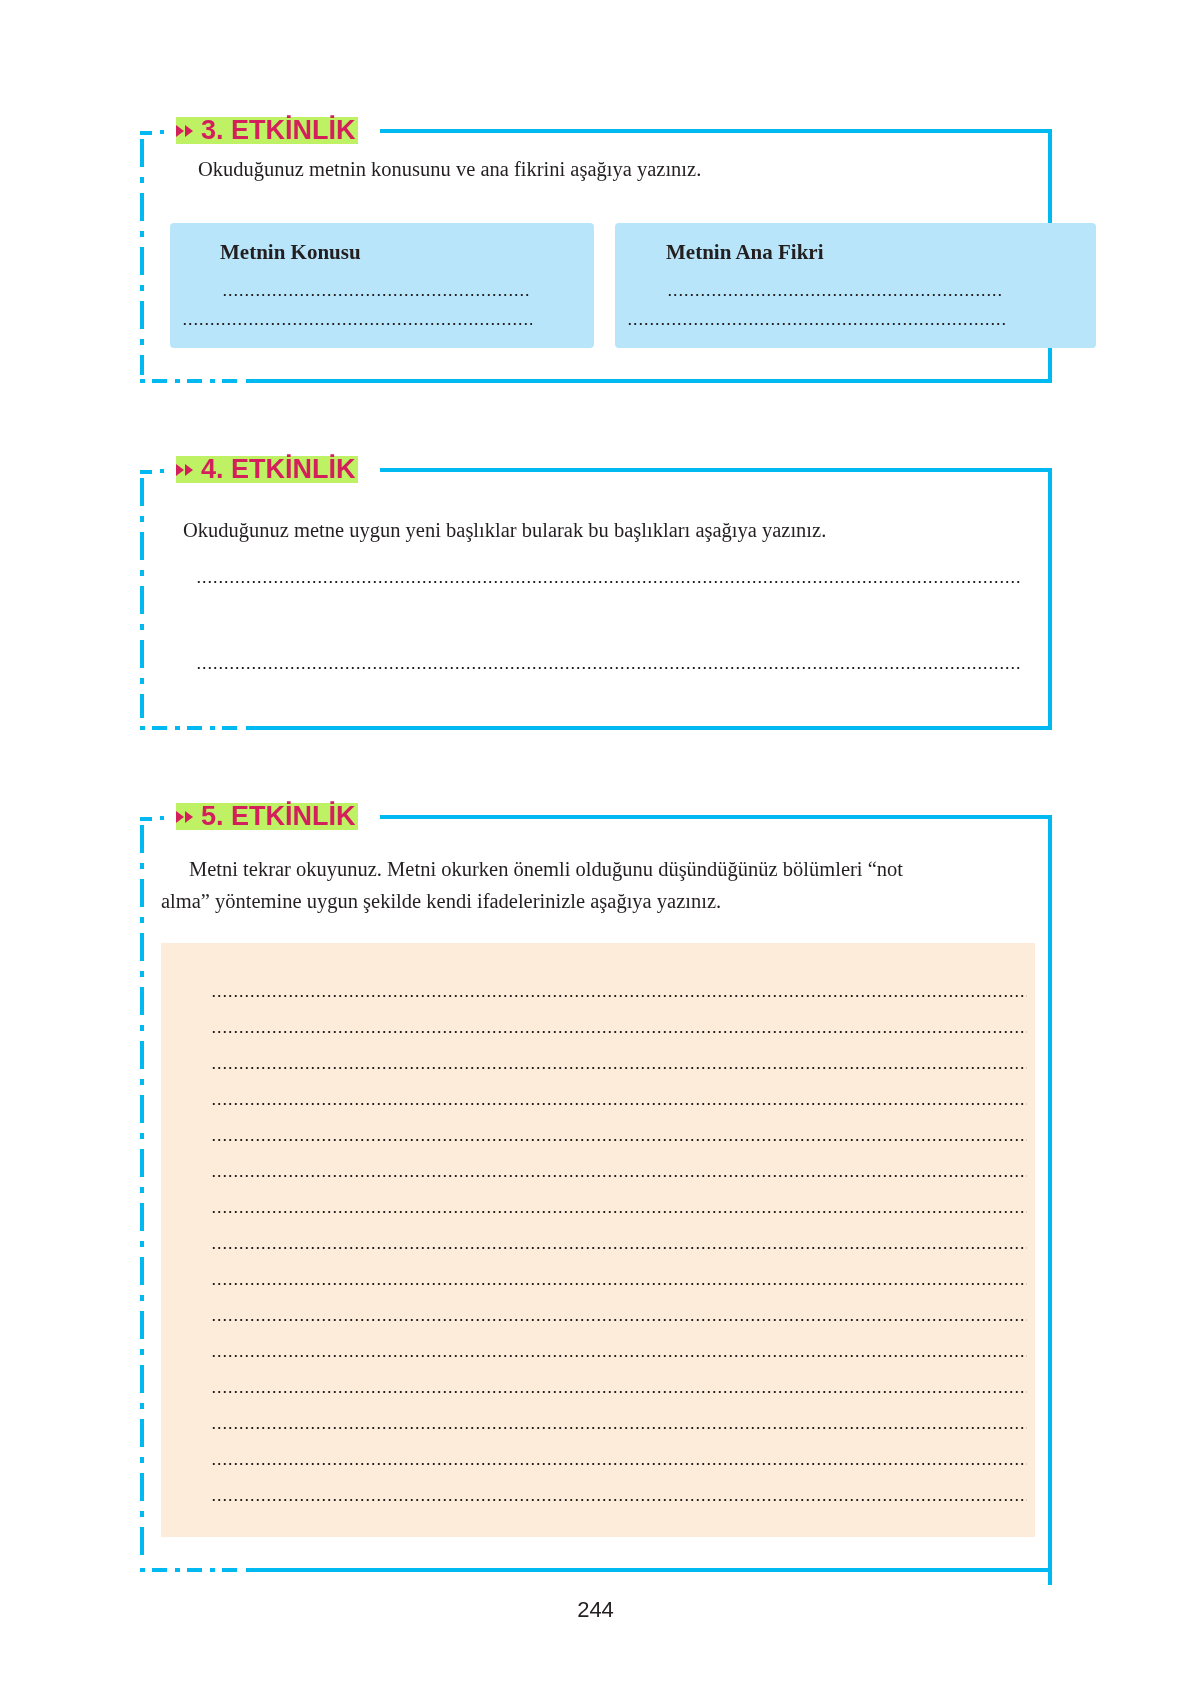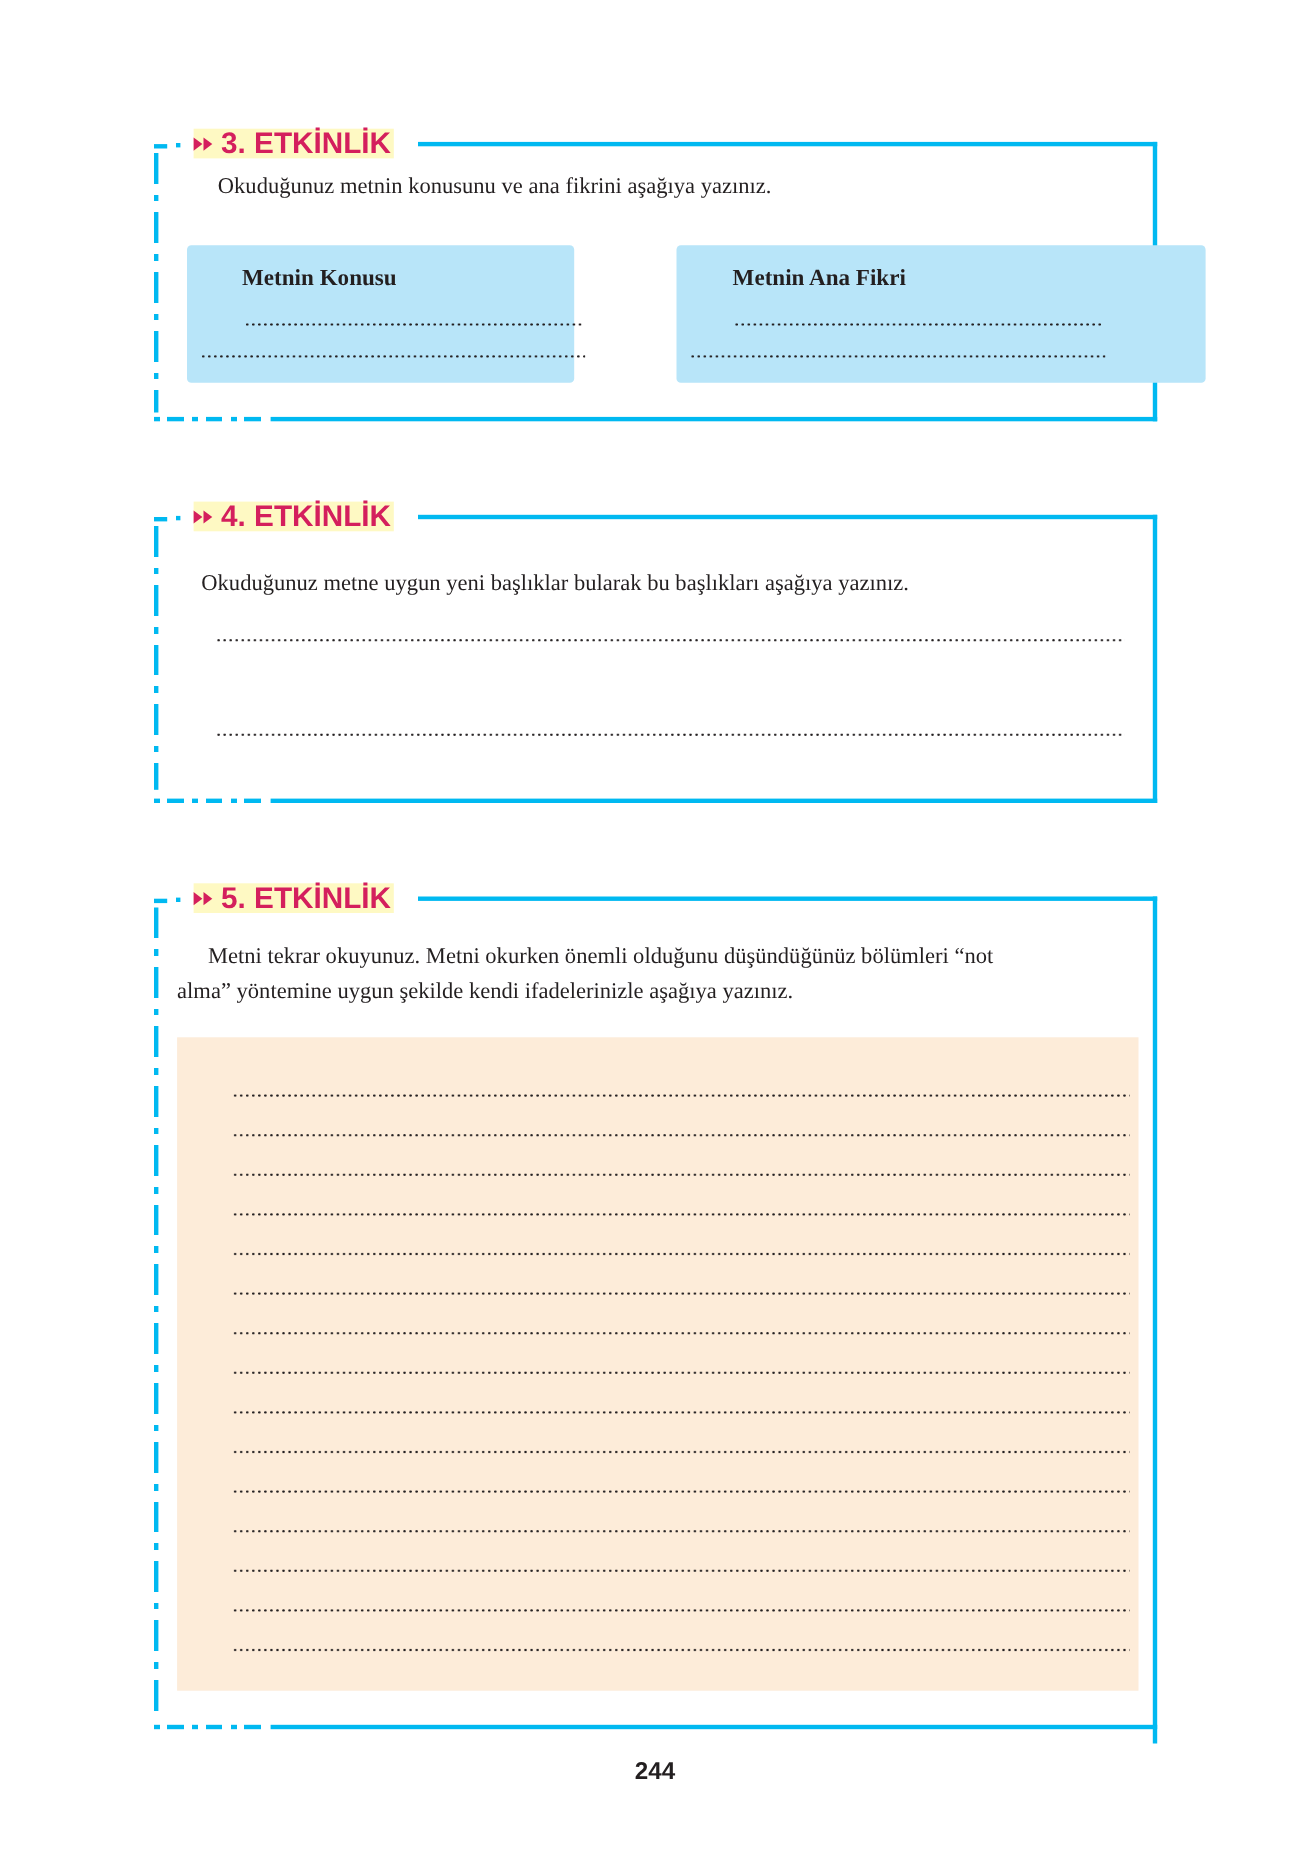--- a/index.html
+++ b/index.html
@@ -79,21 +79,21 @@
       left: 36px;
       font-family: "Liberation Sans", sans-serif;
       font-weight: bold;
       font-size: 27px;
       color: #d41f5d;
       line-height: 1;
       display: flex;
       align-items: center;
       gap: 8px;
       white-space: nowrap;
-      background: #fef9c3;
+      background: #bef264;
       padding-right: 2px;
     }
     .title .arrows {
       display: inline-flex;
       gap: 1px;
     }
     .title .arrows span {
       width: 0; height: 0;
       border-top: 6px solid transparent;
       border-bottom: 6px solid transparent;
@@ -128,21 +128,21 @@
       position: absolute;
       background: #fdecd9;
     }
     .page-number {
       position: absolute;
       top: 1597px;
       left: 0;
       width: 1191px;
       text-align: center;
       font-family: "Liberation Sans", sans-serif;
-      font-weight: bold;
+      font-weight: normal;
       font-size: 22px;
       color: #231f20;
     }
   </style>
 </head>
 <body>
 
 <section class="activity" style="top:117px; height:266px;">
   <div class="dash-top" style="top:14px;">
       <div class="seg1"></div>
@@ -157,21 +157,21 @@
   <div class="title" style="top:0px;">
     <span class="arrows">
         <span></span>
         <span></span>
       </span>
     <span>3. ETKİNLİK</span>
   </div>
 
   <div class="instruction" style="top:36px; left:58px;">Okuduğunuz metnin konusunu ve ana fikrini aşağıya yazınız.</div>
 
-  <div class="blue-card" style="top:106px; left:30px; width:352px; height:125px;">
+  <div class="blue-card" style="top:106px; left:30px; width:424px; height:125px;">
     <div class="card-title" style="top:17px; left:50px;">Metnin Konusu</div>
     <div class="dots" style="top:71px; left:52px; width:307px;"></div>
     <div class="dots" style="top:100px; left:12px; width:350px;"></div>
   </div>
 
   <div class="blue-card" style="top:106px; left:475px; width:481px; height:125px;">
     <div class="card-title" style="top:17px; left:51px;">Metnin Ana Fikri</div>
     <div class="dots" style="top:71px; left:52px; width:336px;"></div>
     <div class="dots" style="top:100px; left:12px; width:378px;"></div>
   </div>

